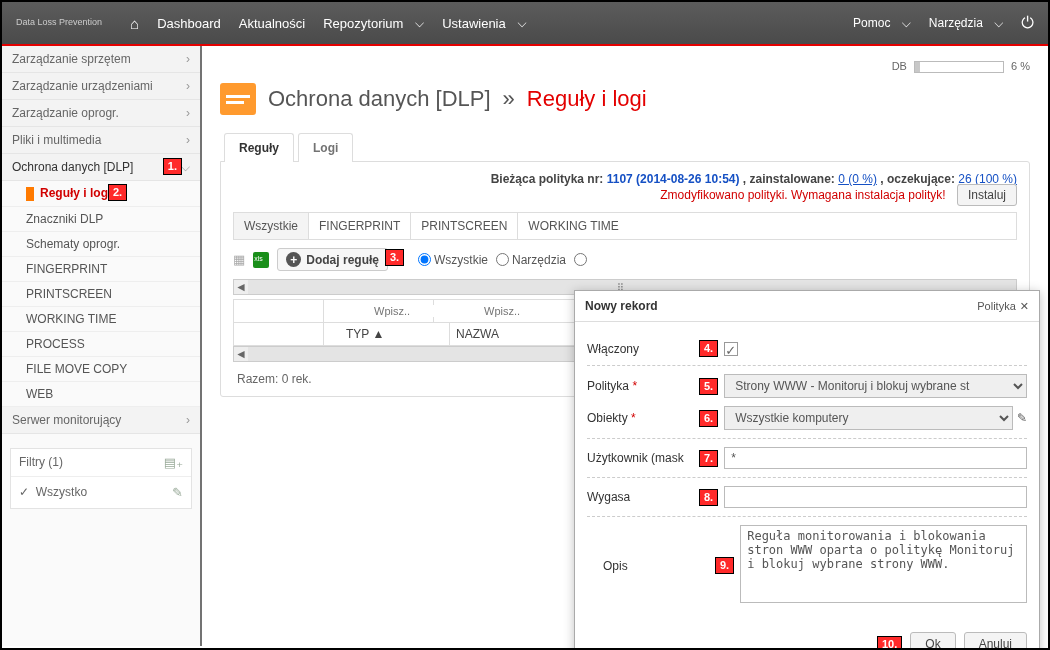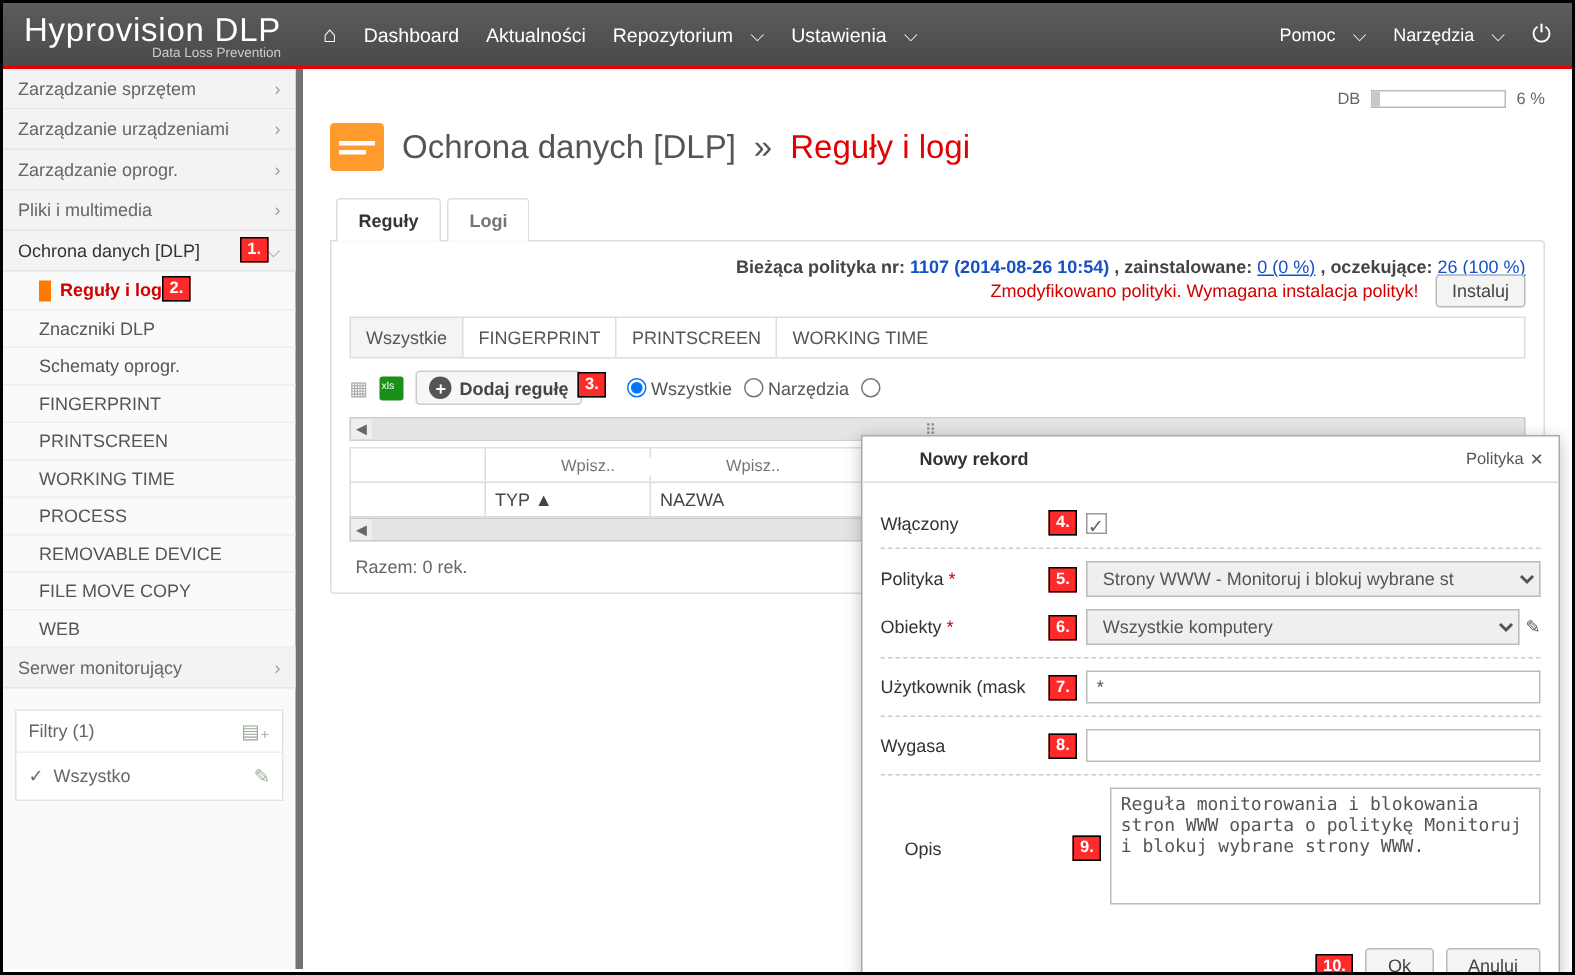--- a/index.html
+++ b/index.html
@@ -12,21 +12,21 @@
   .logo-sub { font-size: 9px; display:block; line-height:8px; text-align:right; color:#ccc; margin-top:-2px;}
   .nav { display: flex; gap: 18px; margin-left: 28px; font-size: 13px; }
   .nav-item { display:flex; align-items:center; gap:4px; cursor:pointer; }
   .nav-right { margin-left: auto; display:flex; gap:18px; align-items:center; }
   .chev-down::after { content:"⌵"; font-size:12px; }
   .home-icon { font-size:15px; }
   .power-icon { font-size:16px;}
 
   
   .wrap { display:flex; height: calc(100% - 46px); }
-  .sidebar { width: 200px; border-right:5px solid #737373; background:#fafafa; }
+  .sidebar { width: 200px; border-right:2px solid #737373; background:#fafafa; }
   .sb-group { display:flex; align-items:center; justify-content:space-between; padding:6px 10px; border-bottom:1px solid #e5e5e5; color:#666; cursor:pointer; background:#f3f3f3; font-size:12px;}
   .sb-group .chev-right { color:#999; }
   .sb-group.active { color:#333;}
   .sb-sub { padding:5px 10px 5px 24px; border-bottom:1px solid #eee; cursor:pointer; color:#555;}
   .sb-sub.active { color:#d10000; font-weight:bold; }
   .sb-sub.active::before { content:""; display:inline-block; width:8px;height:14px;background:#ff7a00; margin-right:6px; vertical-align:middle;}
   .filters-box { margin:14px 8px; border:1px solid #e3e3e3; background:#fff; }
   .filters-head { display:flex; justify-content:space-between; padding:6px 8px; border-bottom:1px solid #eee; color:#666;}
   .filters-row { display:flex; justify-content:space-between; padding:8px 8px; color:#666;}
   .mini-icon { color:#9a9; font-size:13px; }
@@ -73,21 +73,21 @@
   .grid-head { display:flex; border:1px solid #ddd; margin:4px 12px 0;}
   .gh-cell { border-right:1px solid #ddd; padding:4px 6px; color:#888;}
   .gh-cell input { border:none; width:100%; font-size:11px; color:#888;margin-left:44px;}
   .grid-head2 { display:flex; border:1px solid #ddd; border-top:none; margin:0 12px;}
   .gh2-cell { border-right:1px solid #ddd; padding:4px 6px; color:#444;}
   .summary { padding:10px 16px; color:#666;}
 
   
   .modal { position:absolute; right:8px; top:244px; width:466px; background:#fff; border:1px solid #aaa; box-shadow:0 2px 10px rgba(0,0,0,.25);}
   .modal-head { display:flex; justify-content:space-between; align-items:center; padding:8px 10px; border-bottom:1px solid #ddd;}
-  .modal-title { font-weight:bold; color:#333;margin-left:28px;}
+  .modal-title { font-weight:bold; color:#333;}
   .modal-close { cursor:pointer; color:#555; display:flex; align-items:center; gap:4px; font-size:11px;}
   .modal-body { padding:10px 12px 8px;}
   .frow { display:flex; align-items:center; margin:8px 0; }
   .frow.dashed { border-bottom:1px dashed #ccc; padding-bottom:8px;}
   .flabel { width:112px; color:#333; font-size:12px;}
   .flabel .req { color:#d10000;}
   .finput { flex:1; }
   .finput select, .finput input[type=text], .finput textarea { width:100%; border:1px solid #bbb; padding:3px 6px; font-size:12px; color:#555;}
   .finput textarea { height:78px; resize:none; }
   .edit-icon { margin-left:4px; color:#555; cursor:pointer;}
@@ -95,21 +95,20 @@
   .mbtn { border:1px solid #bbb; background:#f4f4f4; padding:4px 14px; border-radius:3px; cursor:pointer;}
   .callout { position:absolute; background:#ff2a2a; color:#fff; font-size:11px; font-weight:bold; padding:1px 4px; border:1px solid #000; line-height:13px;}
   .check-icon::after{content:"✓"; color:#666; font-size:13px;}
   .openbox{width:14px;height:14px;border:1px solid #999;display:inline-block;vertical-align:middle;}
 </style>
 </head>
 <body>
 
 <div class="topbar">
   <div>
-    <span class="logo"><span>Hyprovision</span> <span class="dlp">DLP</span></span>
     <span class="logo-sub">Data Loss Prevention</span>
   </div>
   <div class="nav">
     <span class="nav-item home-icon">⌂</span>
     <span class="nav-item">Dashboard</span>
     <span class="nav-item">Aktualności</span>
     <span class="nav-item chev-down"><span>Repozytorium</span>&nbsp;</span>
     <span class="nav-item chev-down"><span>Ustawienia</span>&nbsp;</span>
   </div>
   <div class="nav-right">
@@ -145,21 +144,20 @@
     </div>
     <div class="sb-sub active" style="position:relative;"><span>Reguły i logi</span>
       <span class="callout" style="left:106px;top:3px;">2.</span>
     </div>
     <div class="sb-sub">Znaczniki DLP</div>
     <div class="sb-sub">Schematy oprogr.</div>
     <div class="sb-sub">FINGERPRINT</div>
     <div class="sb-sub">PRINTSCREEN</div>
     <div class="sb-sub">WORKING TIME</div>
     <div class="sb-sub">PROCESS</div>
-    <div class="sb-sub">REMOVABLE DEVICE</div>
     <div class="sb-sub">FILE MOVE COPY</div>
     <div class="sb-sub">WEB</div>
     <div class="sb-group">
         <span>Serwer monitorujący</span>
         <span class="chev-right">›</span>
       </div>
 
     <div class="filters-box">
       <div class="filters-head">
         <span>Filtry (1)</span>
@@ -240,21 +238,21 @@
           </span>
         </div>
 
       <div class="grid-head">
         <div class="gh-cell" style="width:90px;"></div>
         <div class="gh-cell" style="width:110px;"><input placeholder="Wpisz.." style=""></div>
         <div class="gh-cell" style="flex:1;border-right:none;"><input placeholder="Wpisz.." style=""></div>
       </div>
       <div class="grid-head2">
         <div class="gh2-cell" style="width:90px;"></div>
-        <div class="gh2-cell" style="width:110px;"><span>TYP</span> <span>▲</span></div>
+        <div class="gh2-cell" style="width:110px;margin-left:16px;"><span>TYP</span> <span>▲</span></div>
         <div class="gh2-cell" style="flex:1;border-right:none;">NAZWA</div>
       </div>
       <div class="hscroll" style="margin-top:0;">
           <span class="arr">◄</span>
           <span class="track">
             <span class="dots">⠿</span>
           </span>
         </div>
 
       <div class="summary">Razem: 0 rek.</div>

